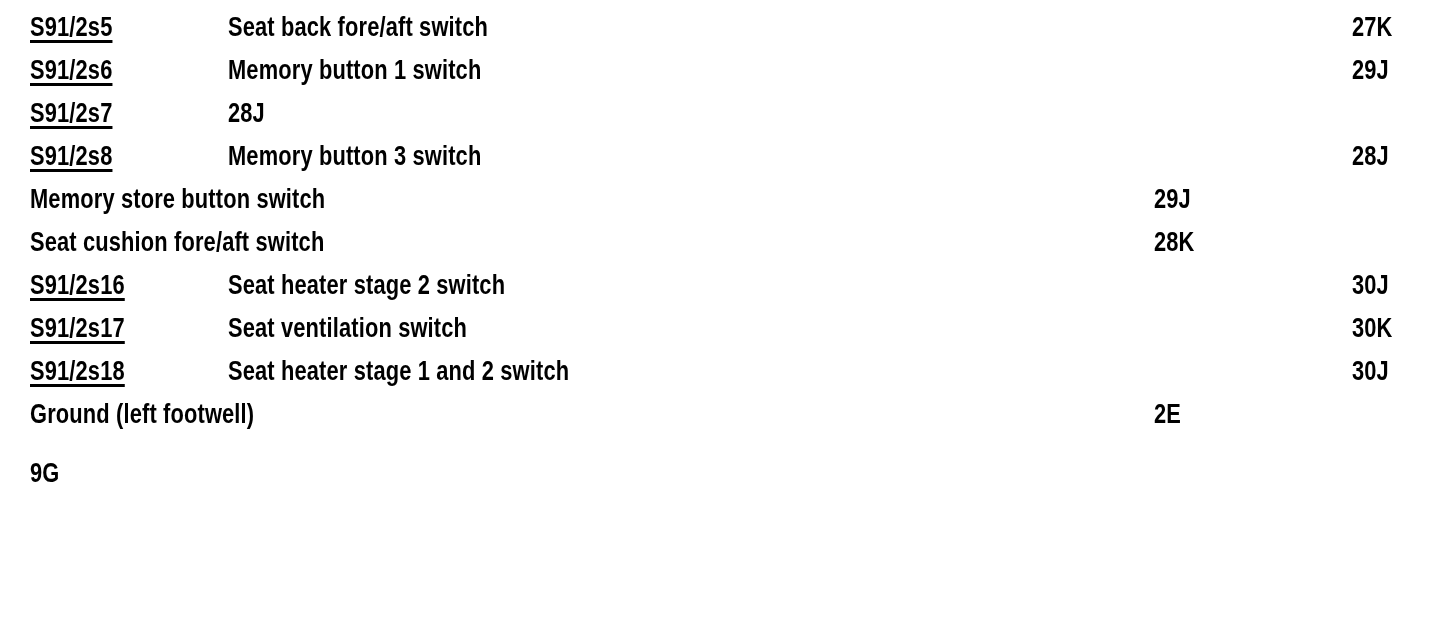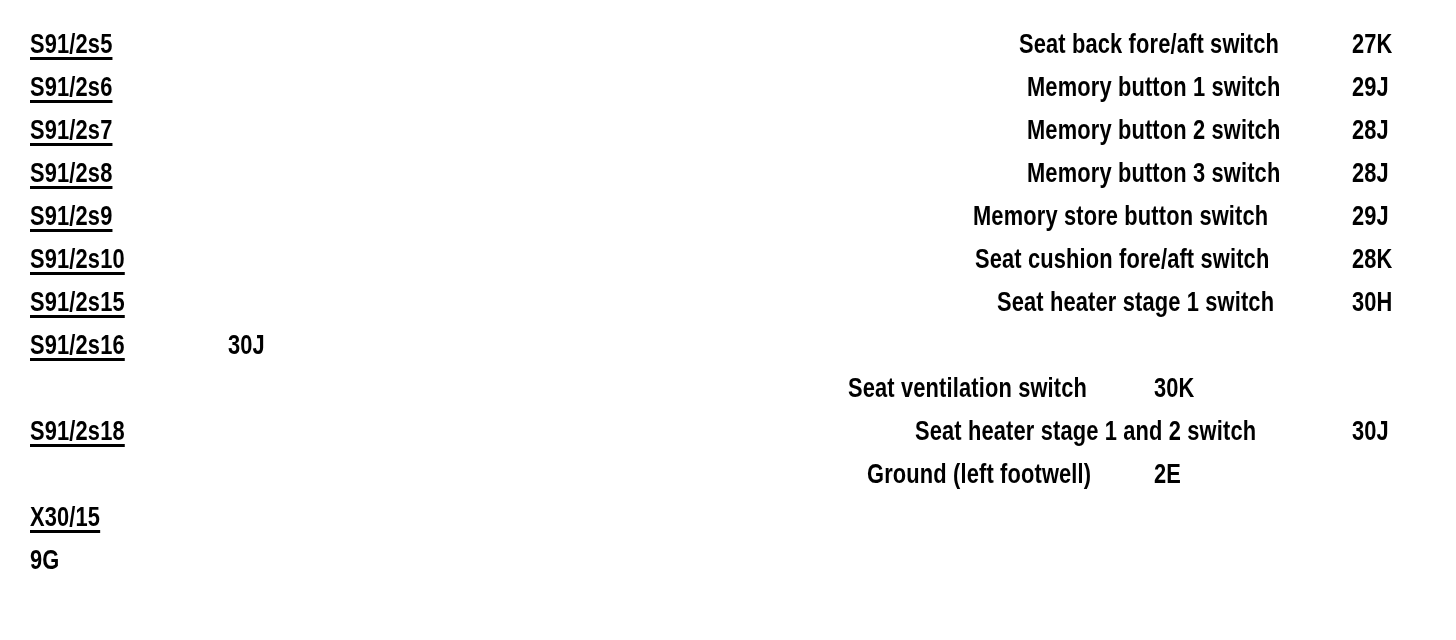--- a/index.html
+++ b/index.html
@@ -8,33 +8,33 @@
     width: 1456px;
     height: 640px;
     overflow: hidden;
     background: #ffffff;
     color: #000000;
     font-family: "Liberation Sans", "DejaVu Sans", sans-serif;
     font-weight: 700;
     font-size: 28px;
   }
   .legend {
-    padding: 30px 0 0 30px;
+    padding: 13px 0 0 30px;
     box-sizing: border-box;
     width: 1228px;
   }
   .row {
     display: flex;
     align-items: flex-start;
     line-height: 27px;
     margin-bottom: 16px;
   }
   .col { flex: none; }
   .code-col { width: 198px; }
-  .desc-col { width: 1124px; text-align: right; }
+  .desc-col { width: 1124px; }
   .grid-col { width: 104px; }
   
   .scale {
     display: inline-block;
     transform: scaleX(0.78);
     transform-origin: 0 50%;
     white-space: nowrap;
     letter-spacing: 0.2px;
   }
   .code {
@@ -69,86 +69,72 @@
     </div>
     <div class="col grid-col">
         <div class="gridline"><span class="scale">29J</span></div>
       </div>
   </div>
 
   <div class="row">
     <div class="col code-col">
       <span class="scale code">S91/2s7</span>
     </div>
-    <div class="col desc-col">
-      <span class="scale">Memory button 2 switch</span>
-    </div>
     <div class="col grid-col">
         <div class="gridline"><span class="scale">28J</span></div>
       </div>
   </div>
 
   <div class="row">
     <div class="col code-col">
       <span class="scale code">S91/2s8</span>
     </div>
     <div class="col desc-col">
       <span class="scale">Memory button 3 switch</span>
     </div>
     <div class="col grid-col">
         <div class="gridline"><span class="scale">28J</span></div>
       </div>
   </div>
 
   <div class="row">
-    <div class="col code-col">
-      <span class="scale code">S91/2s9</span>
-    </div>
     <div class="col desc-col">
       <span class="scale">Memory store button switch</span>
     </div>
     <div class="col grid-col">
         <div class="gridline"><span class="scale">29J</span></div>
       </div>
   </div>
 
   <div class="row">
-    <div class="col code-col">
-      <span class="scale code">S91/2s10</span>
-    </div>
     <div class="col desc-col">
       <span class="scale">Seat cushion fore/aft switch</span>
     </div>
     <div class="col grid-col">
         <div class="gridline"><span class="scale">28K</span></div>
       </div>
   </div>
 
-  <div class="row">
-    <div class="col code-col">
-      <span class="scale code">S91/2s15</span>
-    </div>
-    <div class="col desc-col">
-      <span class="scale">Seat heater stage 1 switch</span>
-    </div>
-    <div class="col grid-col">
-        <div class="gridline"><span class="scale">30H</span></div>
-      </div>
-  </div>
 
   <div class="row">
     <div class="col code-col">
       <span class="scale code">S91/2s16</span>
+    </div>
+    <div class="col desc-col">
+      <span class="scale">Seat heater stage 2 switch</span>
     </div>
     <div class="col grid-col">
         <div class="gridline"><span class="scale">30J</span></div>
       </div>
   </div>
 
   <div class="row">
+    <div class="col code-col">
+      <span class="scale code">S91/2s17</span>
+    </div>
     <div class="col desc-col">
       <span class="scale">Seat ventilation switch</span>
     </div>
     <div class="col grid-col">
         <div class="gridline"><span class="scale">30K</span></div>
       </div>
   </div>
 
   <div class="row">
     <div class="col code-col">
@@ -165,23 +151,20 @@
   <div class="row">
     <div class="col desc-col">
       <span class="scale">Ground (left footwell)</span>
     </div>
     <div class="col grid-col">
         <div class="gridline"><span class="scale">2E</span></div>
       </div>
   </div>
 
   <div class="row">
-    <div class="col code-col">
-      <span class="scale code">X30/15</span>
-    </div>
   </div>
 
   <div class="row">
     <div class="col grid-col">
         <div class="gridline"><span class="scale">9G</span></div>
       </div>
   </div>
 </div>
 
 </body></html>

